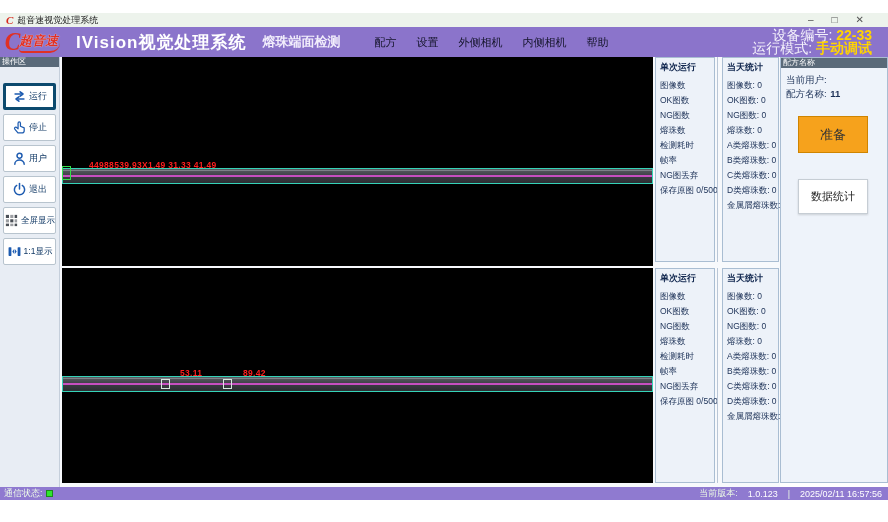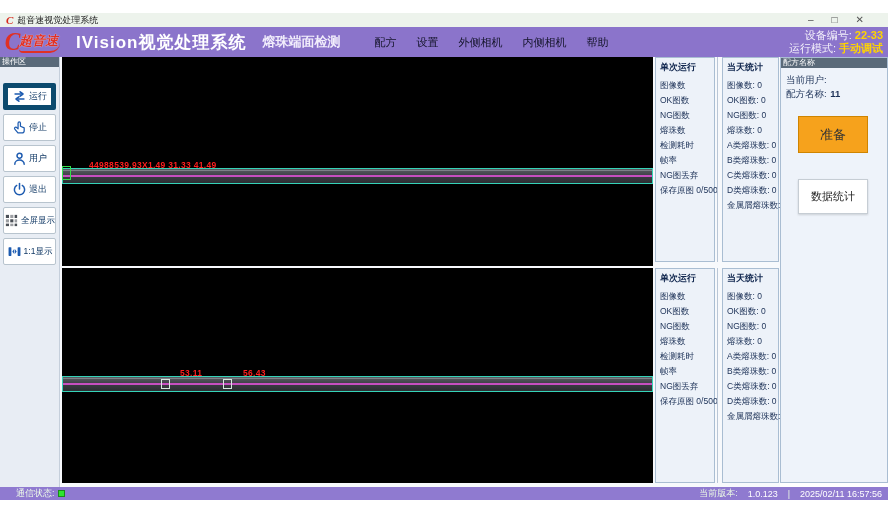--- a/index.html
+++ b/index.html
@@ -21,37 +21,37 @@
   .logo { display:flex; align-items:center; margin-left:4px; width:72px; }
   .logo-c { color:#e03024; font-family:"Liberation Serif", serif; font-weight:bold;
     font-style:italic; font-size:26px; line-height:26px; transform:scaleX(.9); }
   .logo-text { color:#e03024; font-weight:bold; font-style:italic; font-size:13px;
     text-shadow:0 0 1px #fff; border-bottom:2px solid #e03024; border-radius:0 0 10px 4px;
     padding:0 2px 1px 0; margin-left:-2px; }
   .app-title { color:#ffffff; font-weight:bold; font-size:17px; letter-spacing:1px; }
   .app-subtitle { color:#f2eefc; font-weight:bold; font-size:13px; margin-left:16px; }
   .menus { display:flex; gap:20px; margin-left:34px; }
   .menu-item { font-size:11px; color:#14142a; cursor:pointer; }
-  .header-right { margin-left:auto; margin-right:5px; text-align:right;
-    font-size:11px; line-height:13px; }
+  .header-right { margin-left:auto; margin-right:16px; text-align:right;
+    font-size:14px; line-height:13px; }
   .header-right .lbl { color:#f4f1fb; }
   .header-right .val { color:#ffd400; font-weight:bold; }
 
   
   .main { position:absolute; left:0; top:57px; width:780px; height:430px; background:#f7f9fc; }
 
   
   .sidebar { position:absolute; left:0; top:0; width:60px; height:430px;
     background:#e8edf4; border-right:1px solid #c5cfdb; }
   .panel-cap { height:10px; background:#5a6a79; color:#fff; font-size:8px;
     line-height:10px; padding-left:2px; }
   .side-buttons { padding:16px 3px 0 3px; display:flex; flex-direction:column; gap:4px; }
   .side-btn { height:27px; background:#ffffff; border:1px solid #b8c4ce; border-radius:2px;
     display:flex; align-items:center; justify-content:center; gap:2px; cursor:pointer; }
-  .side-btn.selected { border:5px solid #0c4a6e; }
+  .side-btn.selected { border:3px solid #0c4a6e; }
   .side-btn .ic { width:15px; height:15px; flex:0 0 auto; }
   .side-btn .tx { font-size:9px; color:#123a66; white-space:nowrap; }
   .side-btn.wide .tx { font-size:8.5px; }
 
   
   .viewports { position:absolute; left:62px; top:0; width:591px; height:426px; }
   .viewport { position:absolute; left:0; width:591px; background:#000; overflow:hidden; }
   .vp-top { top:0; height:209px; }
   .vp-bottom { top:211px; height:215px; }
   .strip { position:absolute; left:0; right:0; height:16px;
@@ -93,21 +93,21 @@
     background:#f6a21c; border:1px solid #cf8400; color:#333; font-size:13px;
     cursor:pointer; font-family:"Liberation Sans", sans-serif; }
   .btn-datastats { position:absolute; left:17px; top:121px; width:70px; height:35px;
     background:#ffffff; border:1px solid #c6cdd4; color:#222; font-size:11px;
     cursor:pointer; box-shadow:0 1px 2px rgba(0,0,0,.15);
     font-family:"Liberation Sans", sans-serif; }
 
   
   .statusbar { position:absolute; left:0; top:487px; width:888px; height:13px;
     background:#8f7ad0; display:flex; align-items:center; font-size:9px; color:#eefce8; }
-  .statusbar .comm { margin-left:16px; display:flex; align-items:center; gap:3px; }
+  .statusbar .comm { margin-left:4px; display:flex; align-items:center; gap:3px; }
   .led { width:7px; height:7px; background:#2ee52e; border:1px solid #1a8a1a; }
   .statusbar .right { margin-left:auto; margin-right:6px; display:flex; gap:10px;
     align-items:center; color:#e9f6e4;text-align:right; }
   .statusbar .right .wv { color:#ffffff; }
 </style>
 </head>
 <body>
 
 <div id="app">
 
@@ -212,21 +212,21 @@
       <div class="viewport vp-top">
         <span class="annot annot-0">44988539.93X1.49  31.33 41.49</span>
         <div class="strip">
           <span class="hi"></span>
             <span class="mag"></span>
         </div>
         <div class="mark-box"></div>
       </div>
       <div class="viewport vp-bottom">
         <span class="annot annot-0">53.11</span>
-        <span class="annot annot-1">56.43</span>
+        <span class="annot annot-1">89.42</span>
         <div class="strip">
           <span class="hi"></span>
             <span class="mag"></span>
         </div>
         <div class="mark-box mb-0"></div>
         <div class="mark-box mb-1"></div>
       </div>
     </div>
 
     <div class="stats-col">

